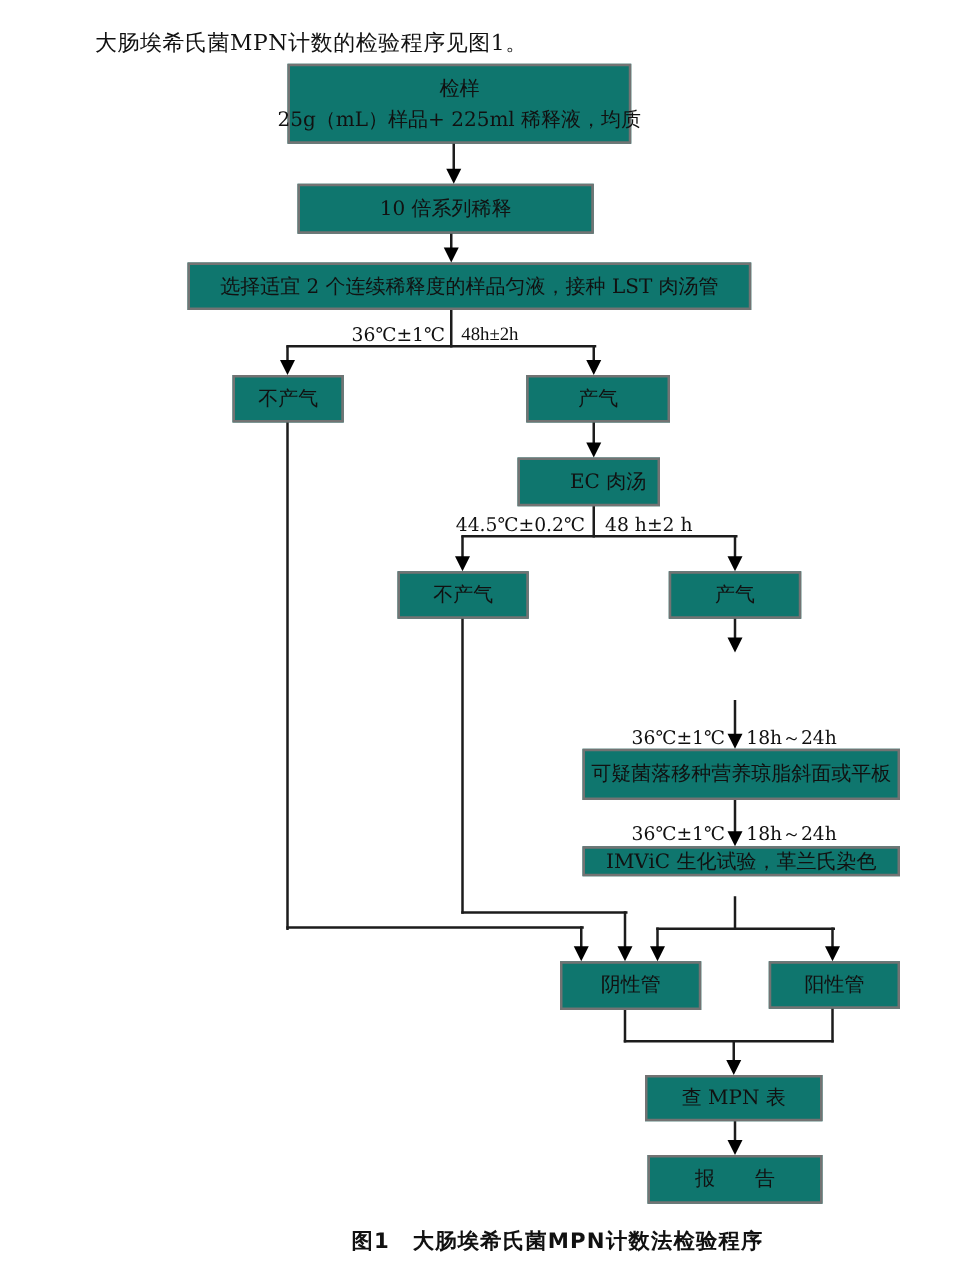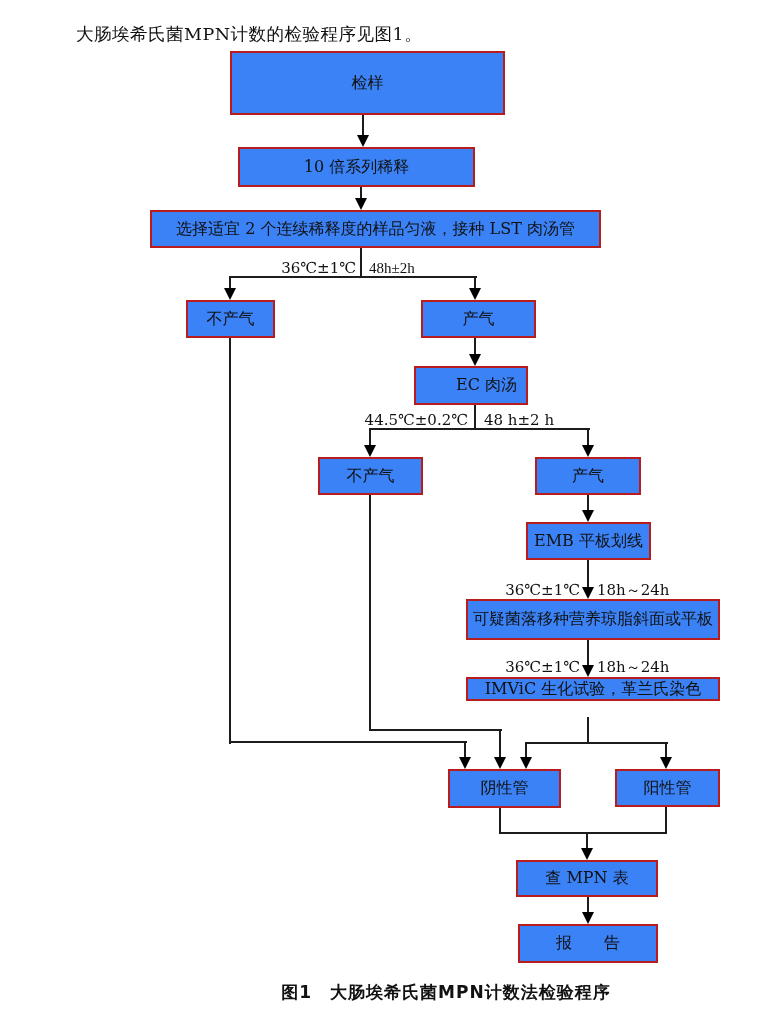--- a/index.html
+++ b/index.html
@@ -6,21 +6,21 @@
   .page{
     position:relative;width:781px;height:1017px;background:#ffffff;
     font-family:"DejaVu Serif","Liberation Serif",serif;color:#111;
     overflow:hidden;
     margin-left:28px;
   }
   .intro{
     position:absolute;left:48px;top:22px;font-size:17.5px;letter-spacing:.5px;white-space:nowrap;
   }
   .node{
-    position:absolute;border:2px solid #b91c1c;background:#3b82f6;
+    position:absolute;border:2px solid #737373;background:#0f766e;
     display:flex;align-items:center;justify-content:center;
     font-size:16px;text-align:center;box-sizing:border-box;white-space:nowrap;
   }
   .node.two-line{flex-direction:column;justify-content:center;gap:5px;}
   .node .nl{line-height:1.2;}
   .vline{position:absolute;width:2px;background:#1c1c1c;}
   .hline{position:absolute;height:2px;background:#1c1c1c;}
   .arr{
     position:absolute;width:0;height:0;border-style:solid;
     border-width:12px 6px 0 6px;border-color:#000 transparent transparent transparent;
@@ -36,35 +36,35 @@
 </style>
 </head>
 <body>
 
 <div class="page">
 
   <div class="intro">大肠埃希氏菌MPN计数的检验程序见图1。</div>
 
   <div class="node two-line" style="left:202px;top:51px;width:275px;height:64px;">
     <div class="nl">检样</div>
+    <div class="nl">25g（mL）样品+ 225ml 稀释液，均质</div>
   </div>
 
   <div class="node" style="left:210px;top:147px;width:237px;height:40px;">10 倍系列稀释</div>
 
   <div class="node" style="left:122px;top:210px;width:451px;height:38px;">选择适宜 2 个连续稀释度的样品匀液，接种 LST 肉汤管</div>
 
   <div class="node" style="left:158px;top:300px;width:89px;height:38px;">不产气</div>
   <div class="node" style="left:393px;top:300px;width:115px;height:38px;">产气</div>
 
   <div class="node" style="left:386px;top:366px;width:114px;height:39px;padding-left:31px;">EC 肉汤</div>
 
   <div class="node" style="left:290px;top:457px;width:105px;height:38px;">不产气</div>
   <div class="node" style="left:507px;top:457px;width:106px;height:38px;">产气</div>
 
-  <div class="node" style="left:498px;top:522px;width:125px;height:38px;">EMB 平板划线</div>
 
   <div class="node" style="left:438px;top:599px;width:254px;height:41px;">可疑菌落移种营养琼脂斜面或平板</div>
 
   <div class="node" style="left:438px;top:677px;width:254px;height:24px;">IMViC 生化试验，革兰氏染色</div>
 
   <div class="node" style="left:420px;top:769px;width:113px;height:39px;">阴性管</div>
   <div class="node" style="left:587px;top:769px;width:105px;height:38px;">阳性管</div>
 
   <div class="node" style="left:488px;top:860px;width:142px;height:37px;">查 MPN 表</div>
 

